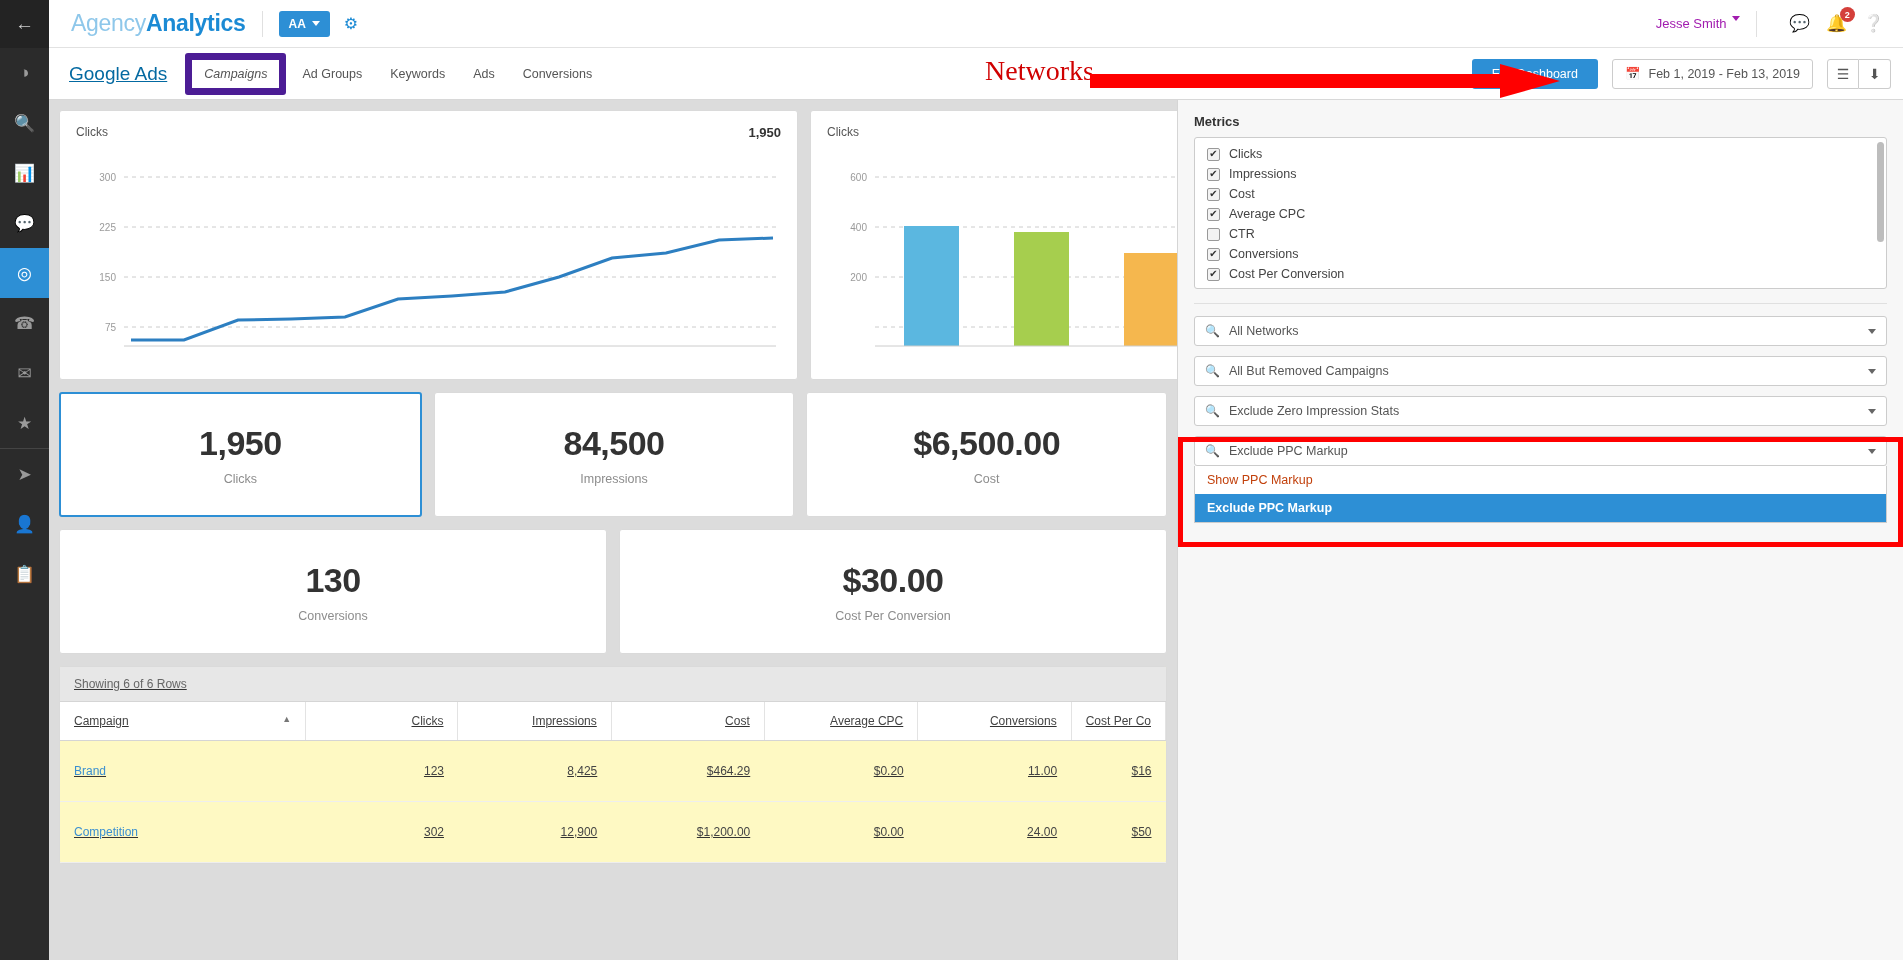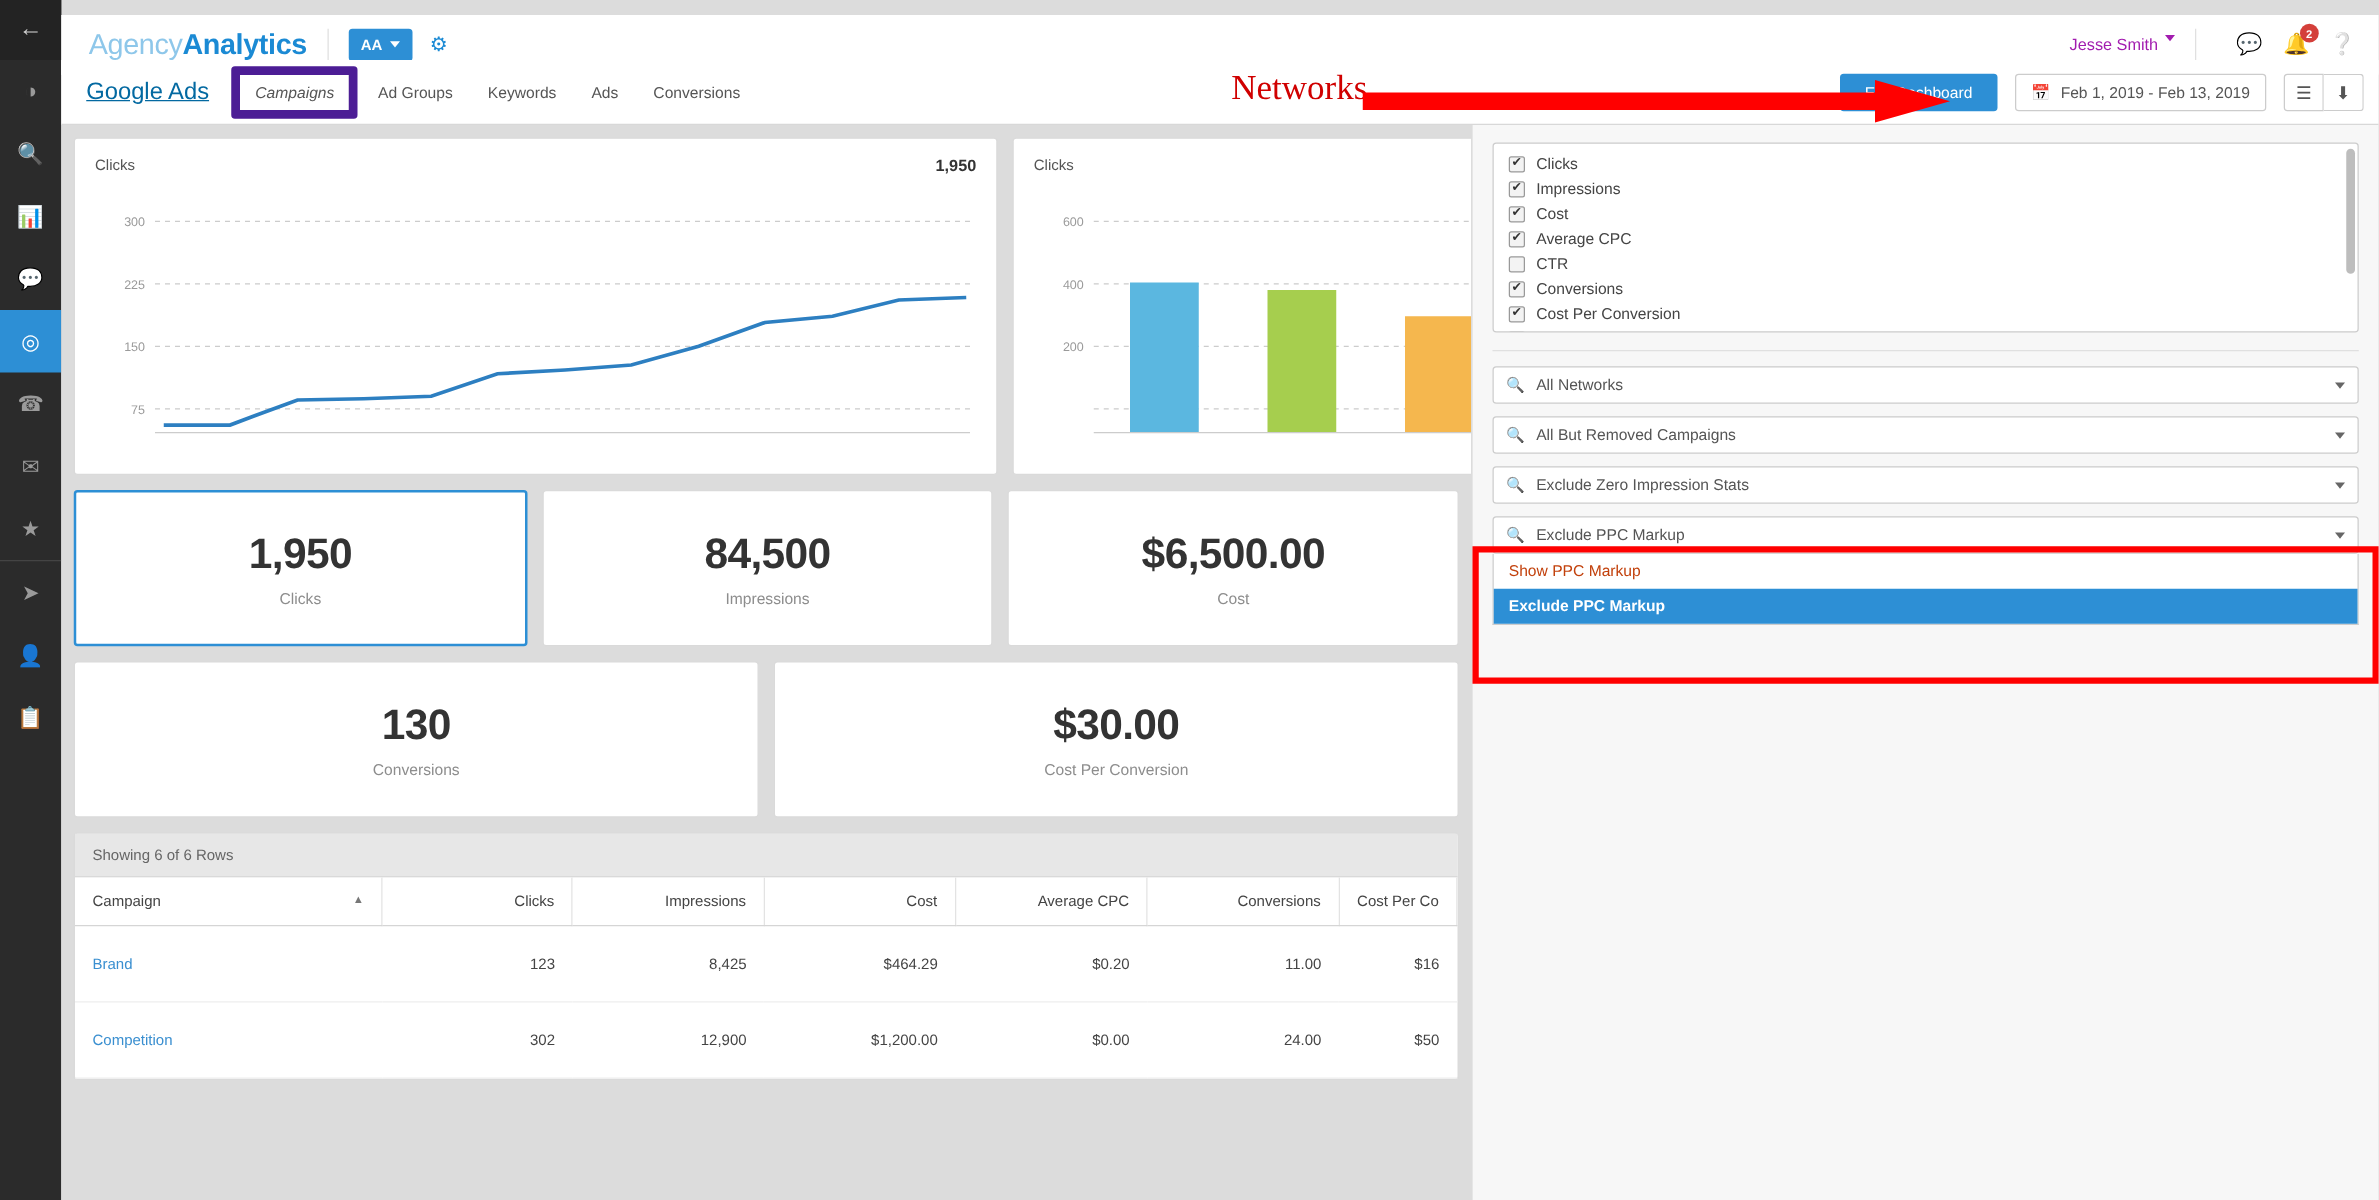--- a/index.html
+++ b/index.html
@@ -23,21 +23,21 @@
   }
   .rail-icon {
     width:49px; height:50px; display:flex; align-items:center; justify-content:center;
     color:#9a9a9a; font-size:17px;
   }
   .rail-icon.active { background:#2d8fd5; color:#fff; }
   .rail-sep { width:49px; height:1px; background:#444; }
 
   
   #topbar {
-    position:absolute; left:49px; top:12px; right:0; height:48px;
+    position:absolute; left:49px; top:0; right:0; height:48px;
     background:#fff; border-bottom:1px solid #e2e2e2;
     display:flex; align-items:center;
   }
   .logo { font-size:23px; margin-left:22px; letter-spacing:-0.3px; }
   .logo .lite { color:#8ec7ea; font-weight:400; }
   .logo .bold { color:#1b8ad4; font-weight:bold; }
   .vdiv { width:1px; height:26px; background:#e0e0e0; margin:0 16px; }
   .aa-btn {
     background:#2d8fd5; color:#fff; border-radius:3px; height:26px;
     padding:0 10px; display:flex; align-items:center; gap:6px;
@@ -101,21 +101,21 @@
   .ticktxt { font-size:10px; fill:#9a9a9a; font-family:"Liberation Sans",sans-serif; }
   .xtxt { font-size:10px; fill:#9a9a9a; font-family:"Liberation Sans",sans-serif; text-anchor:middle; }
 
   .row-kpi { display:flex; gap:12px; margin-top:12px; }
   .kpi { flex:1; height:125px; display:flex; flex-direction:column;
          align-items:center; justify-content:center; }
   .kpi.sel { border:2px solid #2d8fd5; }
   .kpi-val { font-size:34px; font-weight:bold; color:#333; letter-spacing:-0.5px; }
   .kpi-lbl { font-size:12.5px; color:#8d8d8d; margin-top:9px; }
 
-  .table-wrap { margin-top:12px; background:#ffffff; border:1px solid #dadada; border-radius:3px; }
+  .table-wrap { margin-top:12px; background:#fef9c3; border:1px solid #dadada; border-radius:3px;text-decoration:underline; }
   .showing { padding:10px 14px; font-size:12px; color:#666; background:#e7e7e7; border-bottom:1px solid #d5d5d5;}
   table { width:100%; border-collapse:collapse; }
   th {
     font-size:12px; font-weight:normal; color:#444; padding:12px 14px;
     border-right:1px solid #e3e3e3; border-bottom:1px solid #d5d5d5;
     text-align:right; background:#fff; white-space:nowrap;
   }
   th.first { text-align:left; }
   td { font-size:12px; padding:23px 14px; text-align:right; border-bottom:1px solid #eee; color:#444; }
   td.first { text-align:left; }
@@ -382,20 +382,21 @@
           <td>$0.00</td>
           <td>24.00</td>
           <td>$50</td>
         </tr>
       </tbody>
     </table>
   </div>
 </div>
 
 <div id="panel">
+  <div class="panel-h">Metrics</div>
   <div class="metrics-box">
     <div class="metric-row">
       <span class="cbx">✔</span>
       <span>Clicks</span>
     </div>
     <div class="metric-row">
       <span class="cbx">✔</span>
       <span>Impressions</span>
     </div>
     <div class="metric-row">

